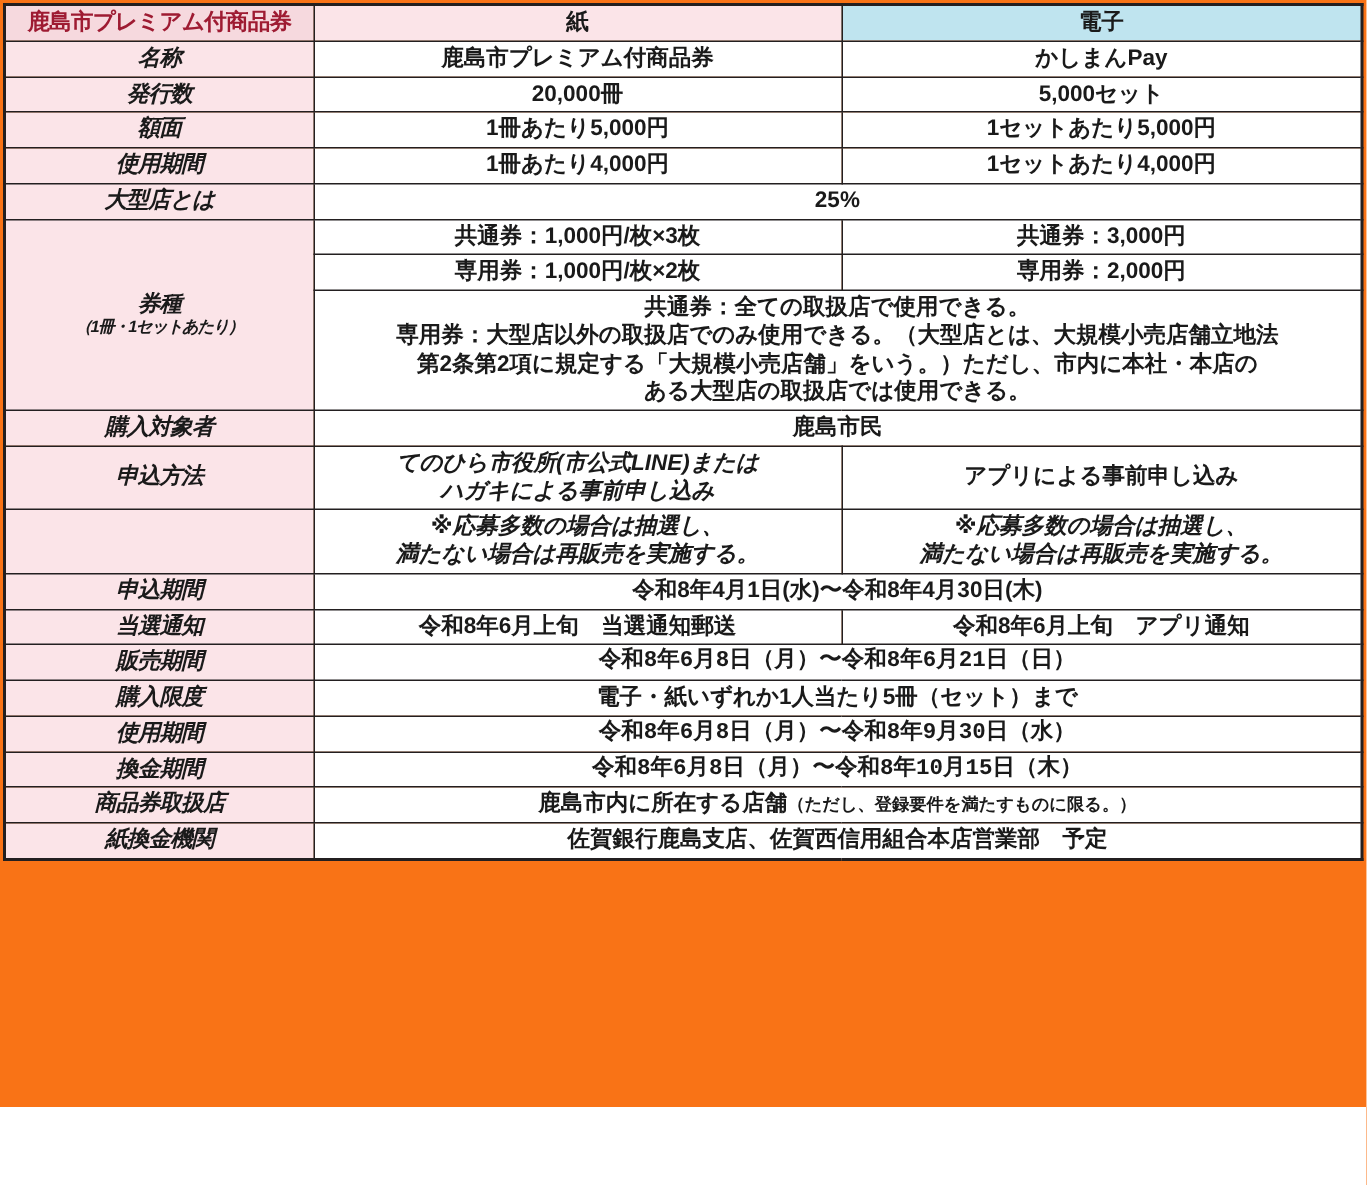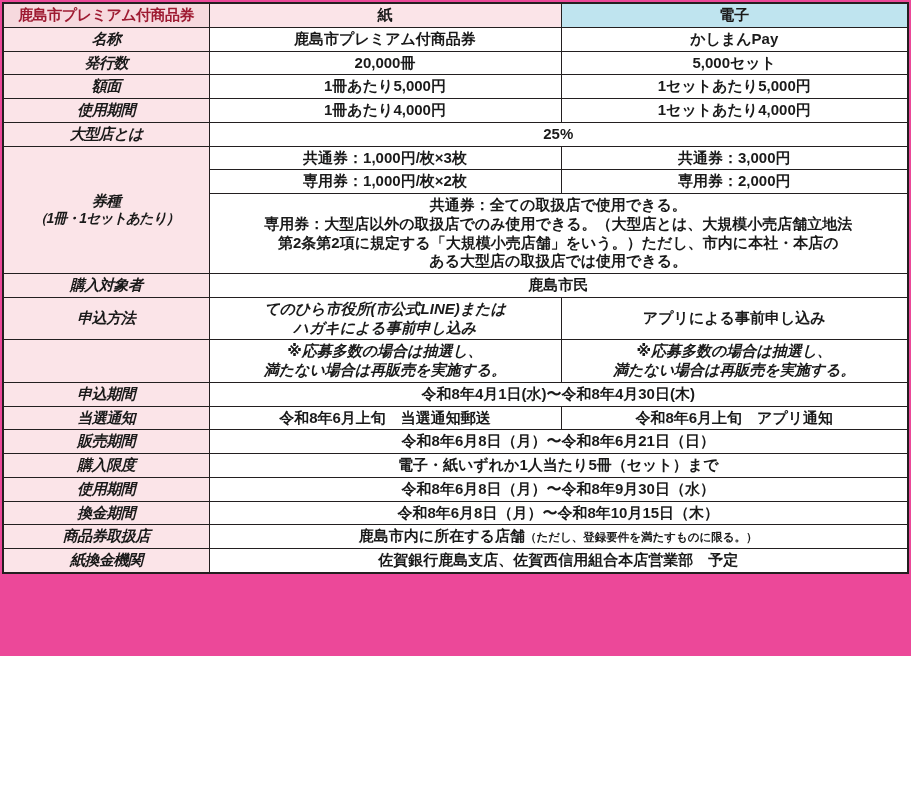--- a/index.html
+++ b/index.html
@@ -6,24 +6,24 @@
     margin: 0;
     padding: 0;
     background: #ffffff;
   }
   body {
     font-family: "Liberation Sans", "DejaVu Sans", sans-serif;
     color: #1a1a1a;
   }
   #sheet {
     width: 911px;
-    height: 656px;
+    height: 738px;
     position: relative;
     overflow: hidden;
-    background: #ec4899;
+    background: #f97316;
   }
   table.voucher {
     border-collapse: collapse;
     table-layout: fixed;
     width: 907px;
     margin: 2px;
     border: 2px solid #231f20;
   }
   table.voucher td, table.voucher th {
     border: 1px solid #231f20;
@@ -57,40 +57,41 @@
   .lbl {
     background: #fbe4e8;
     font-size: 16px;
     font-weight: bold;
     letter-spacing: -0.5px;
     white-space: nowrap;
     font-style: italic;
   }
   .lbl .sub {
     display: block;
-    font-size: 14px;
+    font-size: 11px;
     font-weight: bold;
     letter-spacing: -1px;
   }
   .cell {
     background: #ffffff;
   }
   .note {
     text-align: left;
     font-size: 14.5px;
     font-weight: bold;
     line-height: 1.4;
     padding: 5px 7px;
   }
   .small-note {
     font-size: 11.5px;
     font-weight: bold;
   }
   .big {
     font-size: 17px;
+    font-family: Liberation Mono, monospace;
   }
   .two-line {
     line-height: 1.35;
     font-style: italic;
   }
   col.c1 { width: 206px; }
   col.c2 { width: 352px; }
   col.c3 { width: 347px; }
 </style>
 </head>

